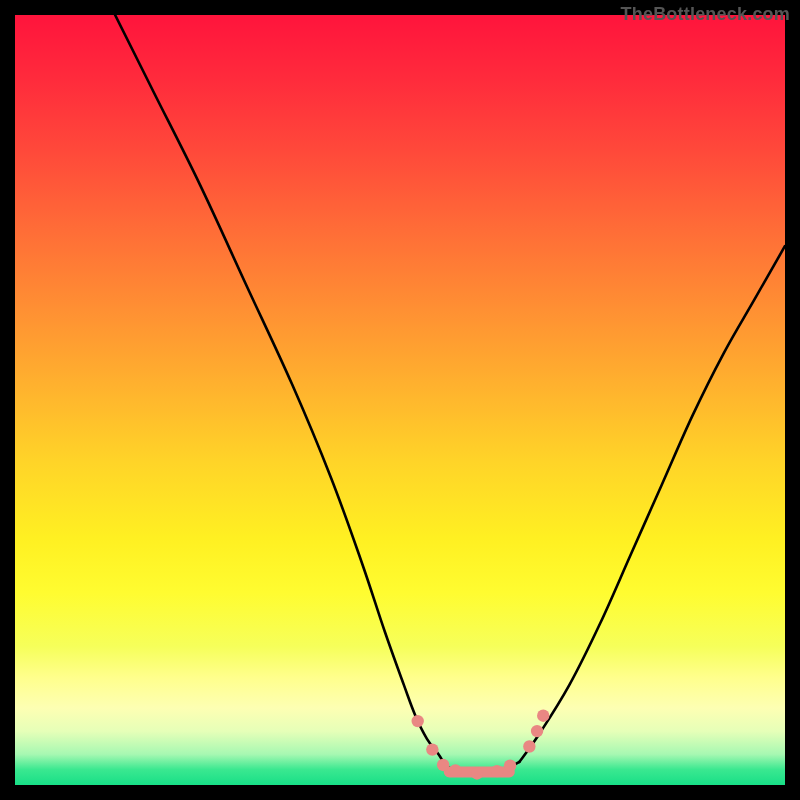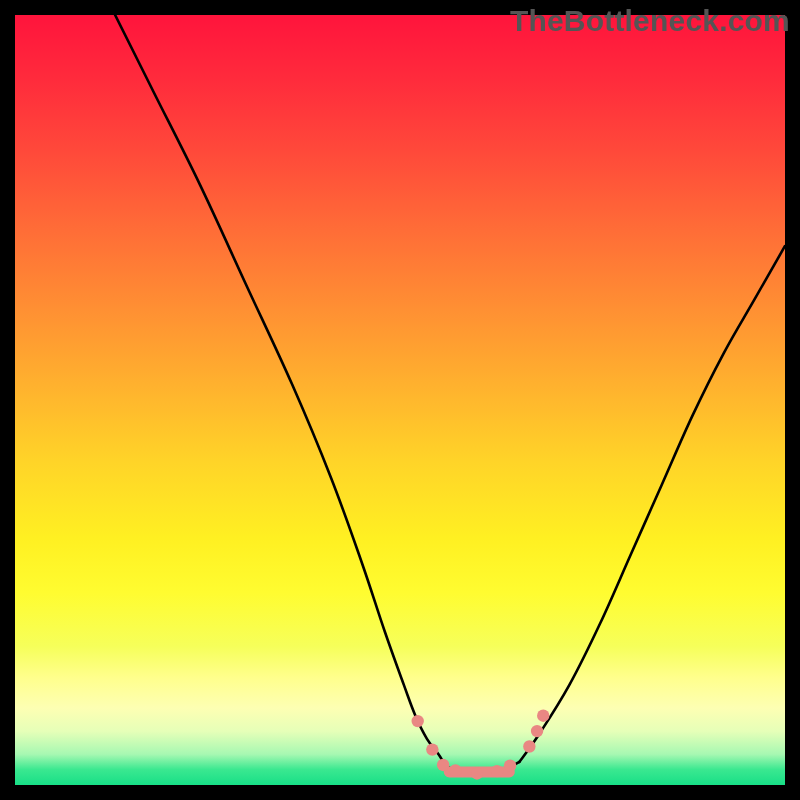--- a/index.html
+++ b/index.html
@@ -8,21 +8,21 @@
     position: relative;
     width: 800px;
     height: 800px;
     background: #000;
   }
   .watermark {
     position: absolute;
     top: 4px;
     right: 10px;
     font-family: Arial, Helvetica, sans-serif;
-    font-size: 30px;
+    font-size: 18px;
     font-weight: 600;
     color: #555;
     z-index: 10;
     letter-spacing: 0.2px;
   }
   .plot-area {
     position: absolute;
     left: 15px;
     top: 15px;
     width: 770px;

